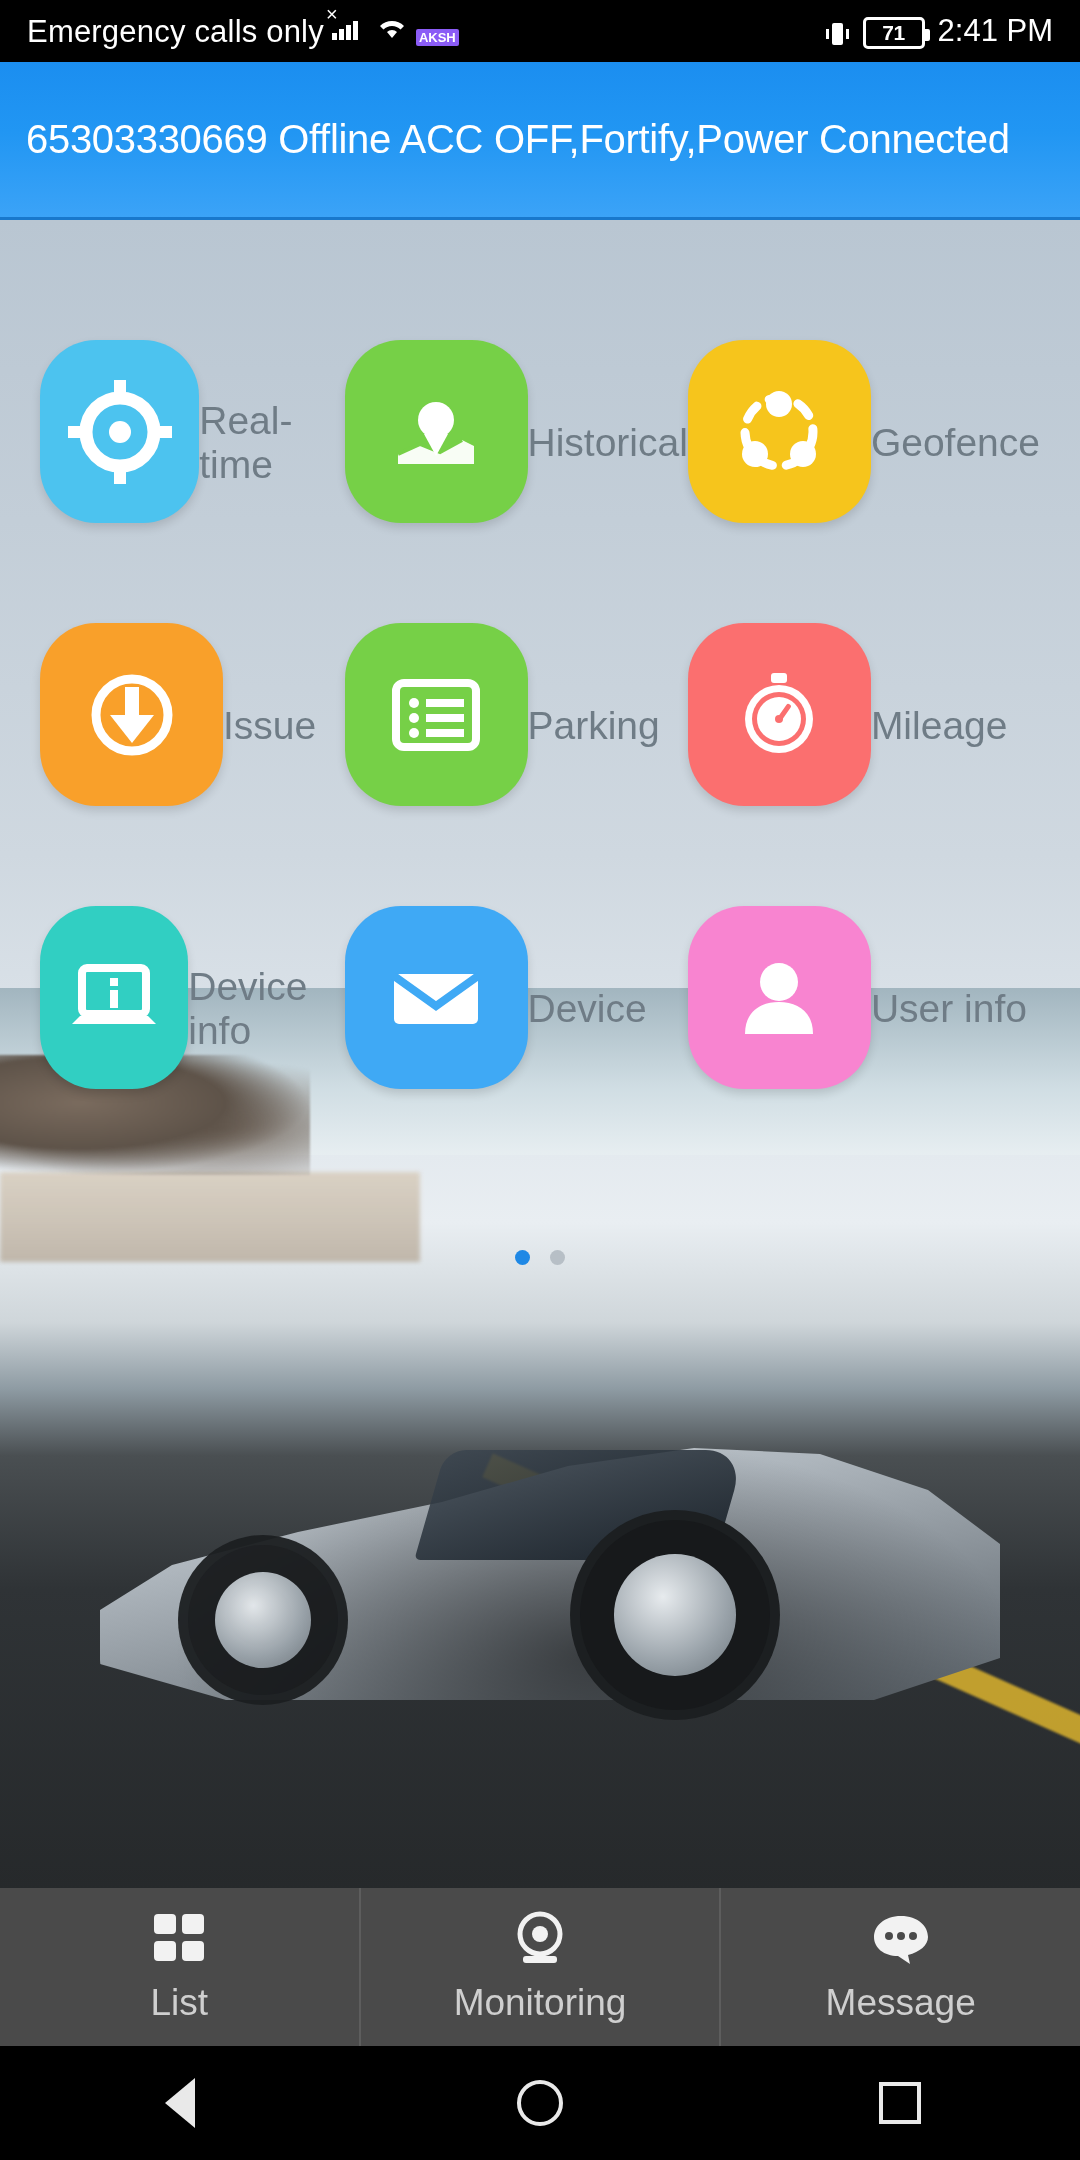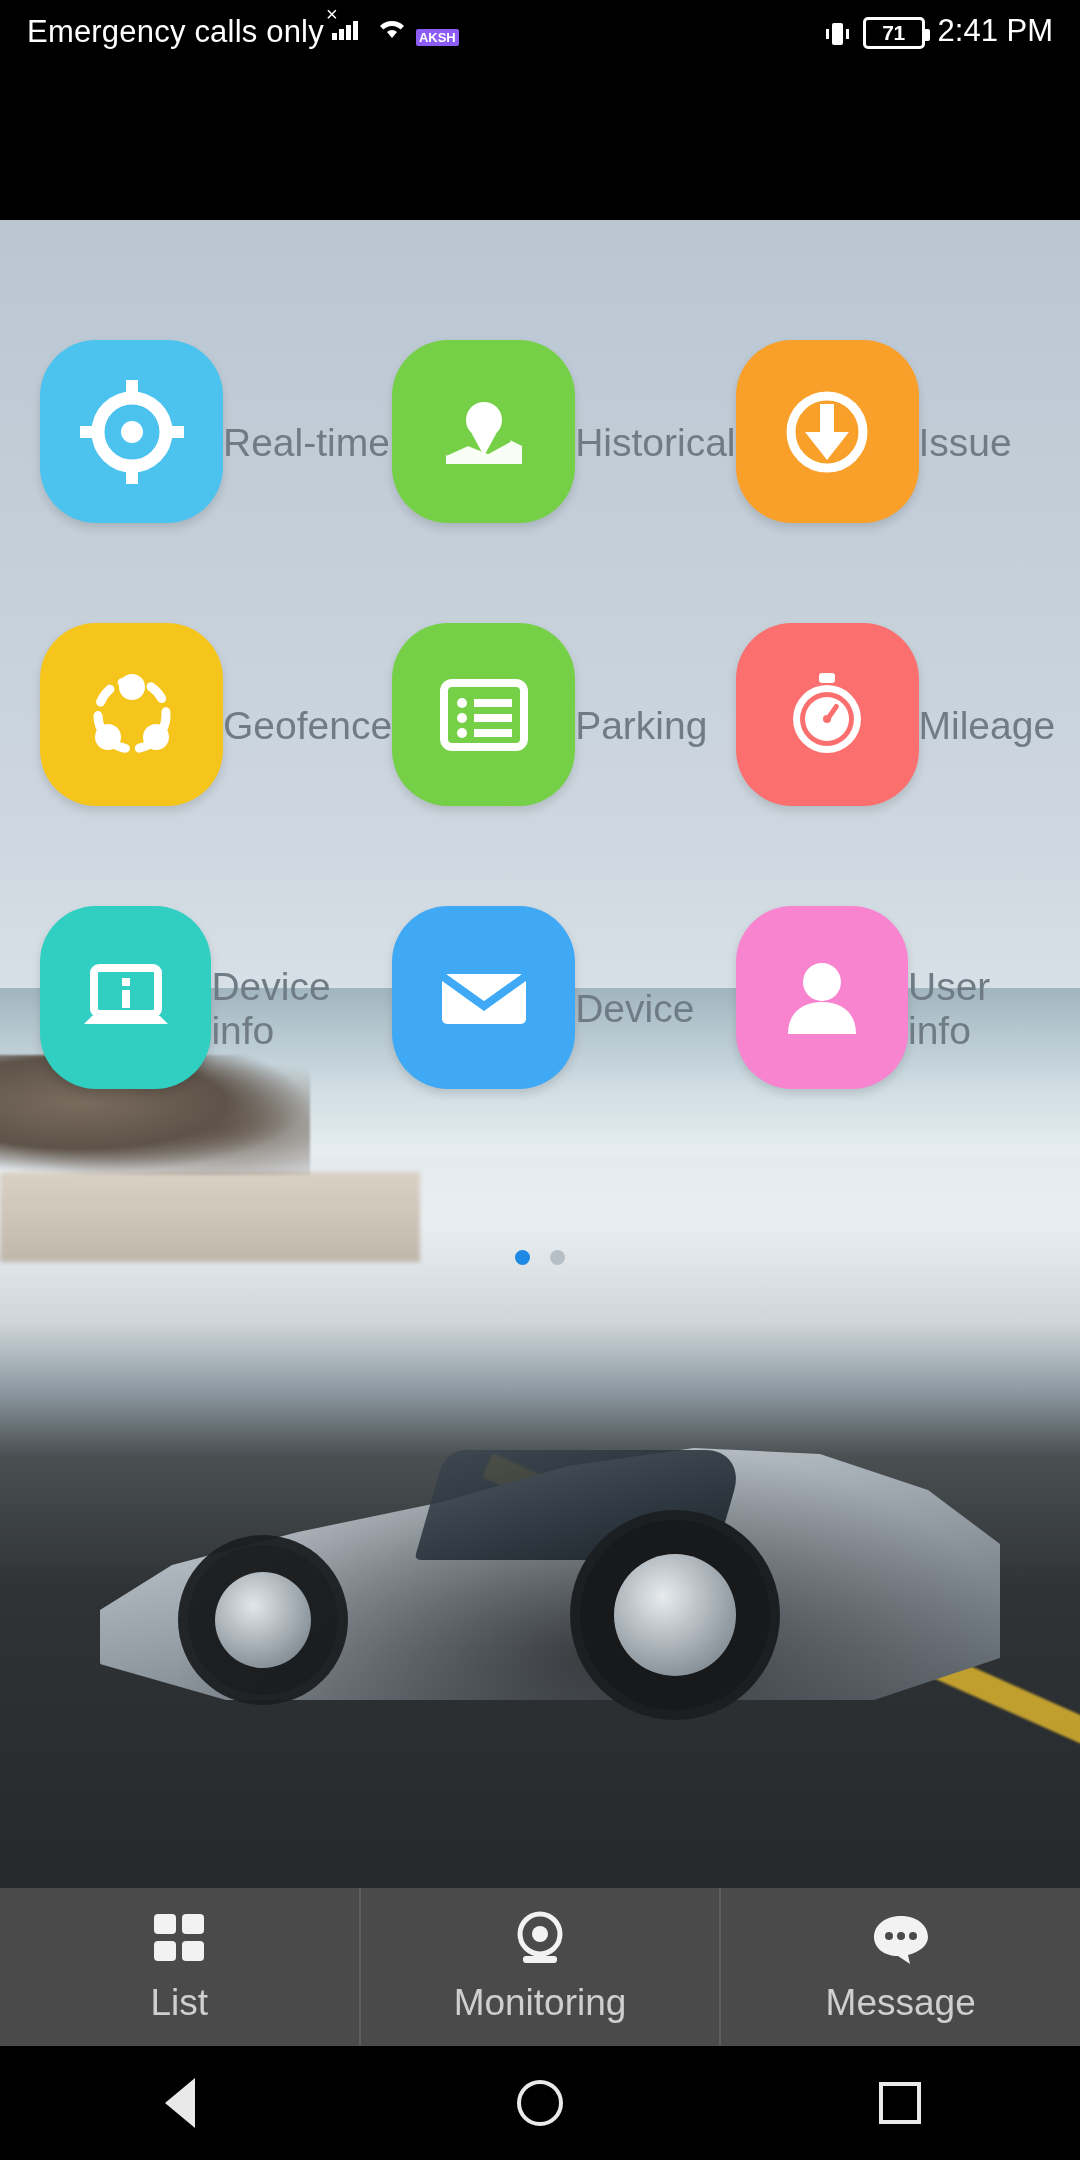--- a/index.html
+++ b/index.html
@@ -203,20 +203,23 @@
           <rect x="22" y="10" width="3" height="10" fill="#fff"></rect>
         </svg>
       </span>
       <span class="battery">
         <span>71</span>
       </span>
       <span class="sb-time">2:41 PM</span>
     </div>
   </div>
 
+  <div class="banner">
+    <div class="banner-text">65303330669 Offline ACC OFF,Fortify,Power Connected</div>
+  </div>
 
   <div class="grid">
 
     <div class="cell">
       <div class="tile" style="background:#4cc3ef">
         <svg width="104" height="104" viewBox="0 0 104 104">
           <circle cx="52" cy="52" r="34" fill="none" stroke="#fff" stroke-width="13"></circle>
           <circle cx="52" cy="52" r="11" fill="#fff"></circle>
           <rect x="46" y="0" width="12" height="22" fill="#fff"></rect>
           <rect x="46" y="82" width="12" height="22" fill="#fff"></rect>
@@ -233,40 +236,40 @@
           <path d="M14 74 l22 -10 l20 8 l22 -12 l12 6 v18 H14 z" fill="#fff" opacity=".95"></path>
           <path d="M14 74 l22 -10 l20 8 l22 -12" fill="none" stroke="#76d047" stroke-width="4"></path>
           <circle cx="52" cy="40" r="18" fill="#fff"></circle>
           <path d="M52 76 l-12 -22 h24 z" fill="#fff"></path>
         </svg>
       </div>
       <div class="cell-label">Historical</div>
     </div>
 
     <div class="cell">
-      <div class="tile" style="background:#f9a02a">
-        <svg width="104" height="104" viewBox="0 0 104 104">
-          <circle cx="52" cy="52" r="36" fill="none" stroke="#fff" stroke-width="9"></circle>
-          <rect x="45" y="24" width="14" height="34" fill="#fff"></rect>
-          <path d="M30 52 l22 28 l22 -28 z" fill="#fff"></path>
-        </svg>
-      </div>
-      <div class="cell-label">Issue</div>
-    </div>
-
-    <div class="cell">
       <div class="tile" style="background:#f6c51c">
         <svg width="104" height="104" viewBox="0 0 104 104">
           <circle cx="52" cy="52" r="34" fill="none" stroke="#fff" stroke-width="9" stroke-dasharray="16 14" stroke-linecap="round"></circle>
           <circle cx="52" cy="24" r="13" fill="#fff"></circle>
           <circle cx="28" cy="74" r="13" fill="#fff"></circle>
           <circle cx="76" cy="74" r="13" fill="#fff"></circle>
         </svg>
       </div>
       <div class="cell-label">Geofence</div>
+    </div>
+
+    <div class="cell">
+      <div class="tile" style="background:#f9a02a">
+        <svg width="104" height="104" viewBox="0 0 104 104">
+          <circle cx="52" cy="52" r="36" fill="none" stroke="#fff" stroke-width="9"></circle>
+          <rect x="45" y="24" width="14" height="34" fill="#fff"></rect>
+          <path d="M30 52 l22 28 l22 -28 z" fill="#fff"></path>
+        </svg>
+      </div>
+      <div class="cell-label">Issue</div>
     </div>
 
     <div class="cell">
       <div class="tile" style="background:#76d047">
         <svg width="104" height="104" viewBox="0 0 104 104">
           <rect x="12" y="20" width="80" height="64" rx="8" fill="none" stroke="#fff" stroke-width="8"></rect>
           <circle cx="30" cy="40" r="5" fill="#fff"></circle>
           <circle cx="30" cy="55" r="5" fill="#fff"></circle>
           <circle cx="30" cy="70" r="5" fill="#fff"></circle>
           <rect x="42" y="36" width="38" height="8" fill="#fff"></rect>

